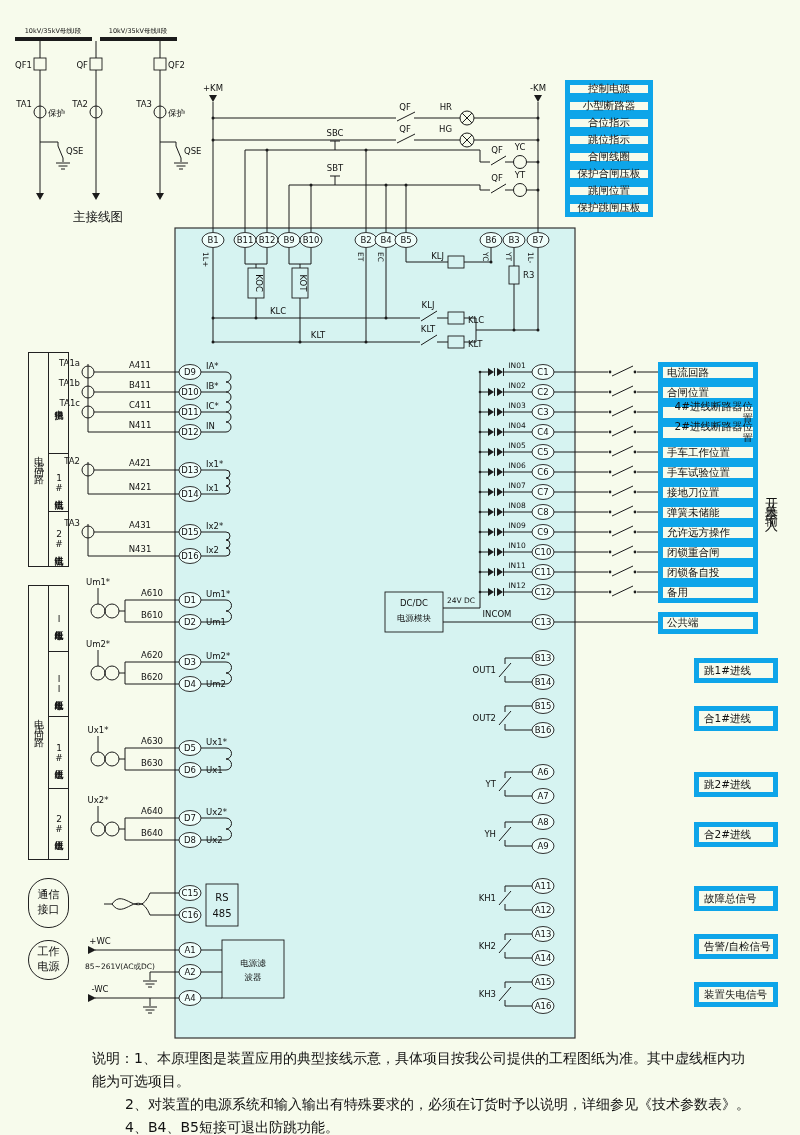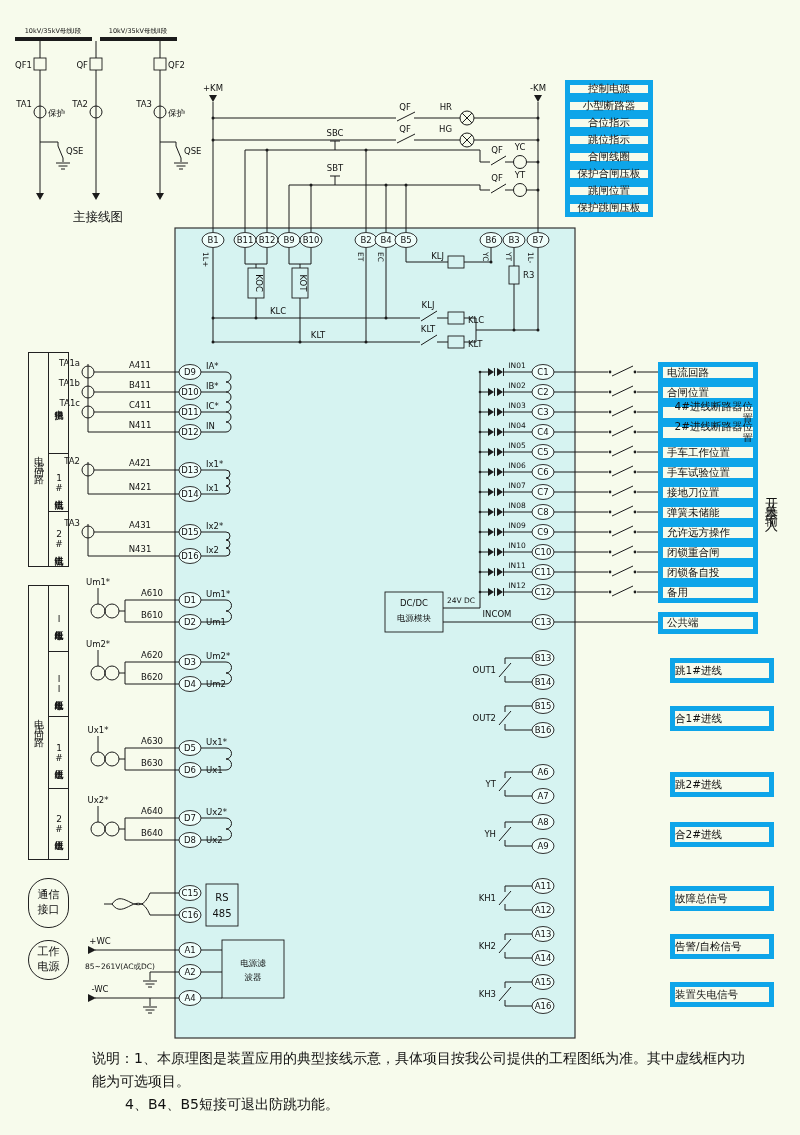--- a/index.html
+++ b/index.html
@@ -14,21 +14,21 @@
   svg .bx { fill:none; stroke:#1b1b1b; stroke-width:0.9; }
   svg .devbox { fill:var(--device,#d6f3f1); stroke:#333; stroke-width:1.2; }
   svg text { font-size:9px; fill:#111; }
   svg .t6 { font-size:6.5px; } svg .t7 { font-size:7.5px; }
   svg .t8 { font-size:8.5px; } svg .t10 { font-size:10px; } svg .t12 { font-size:12.5px; }
   svg .mid { text-anchor:middle; } svg .end { text-anchor:end; }
   .lbl { position:absolute; border:5px solid #0ea5e9; display:flex; align-items:center;
          font-size:10.5px; line-height:1.1; background:transparent;text-align:right; }
   .clbl { left:565px; width:88px; height:18px; justify-content:center; }
   .ilbl { left:658px; width:100px; height:21px; padding-left:4px; }
-  .olbl { left:670px; width:104px; height:25px; }
+  .olbl { left:694px; width:84px; height:25px; padding-left:5px; }
   .sec  { position:absolute; border:1px solid #222; }
   .sec > div { position:absolute; }
   .vtext { writing-mode:vertical-rl; text-orientation:upright; }
   .vcol  { display:flex; align-items:center; justify-content:center; }
   .cell  { display:flex; align-items:center; justify-content:center; font-size:9px; line-height:1; }
   .sqr   { display:flex; align-items:center; justify-content:center; text-align:center; font-size:11px;border-radius:20px; }
   .sqr span { width:26px; line-height:1.35; display:inline-block; }
   .grp-v { position:absolute; left:761px; top:428px; height:145px; width:20px;
            display:flex; align-items:center; justify-content:center;
            font-size:13px; letter-spacing:5px; }
@@ -563,16 +563,17 @@
 
 <div class="sec sqr" style="left:28px;top:878px;width:41px;height:50px">
   <span>通信接口</span>
 </div>
 <div class="sec sqr" style="left:28px;top:940px;width:41px;height:40px">
   <span>工作电源</span>
 </div>
 
 <div class="notes">
   <div><span>说明：</span><span>1、本原理图是装置应用的典型接线示意，具体项目按我公司提供的工程图纸为准。其中虚线框内功能为可选项目。</span></div>
+  <div class="nl">2、对装置的电源系统和输入输出有特殊要求的，必须在订货时予以说明，详细参见《技术参数表》。</div>
   <div class="nl">4、B4、B5短接可退出防跳功能。</div>
 </div>
 
 </div>
 
 </body></html>

